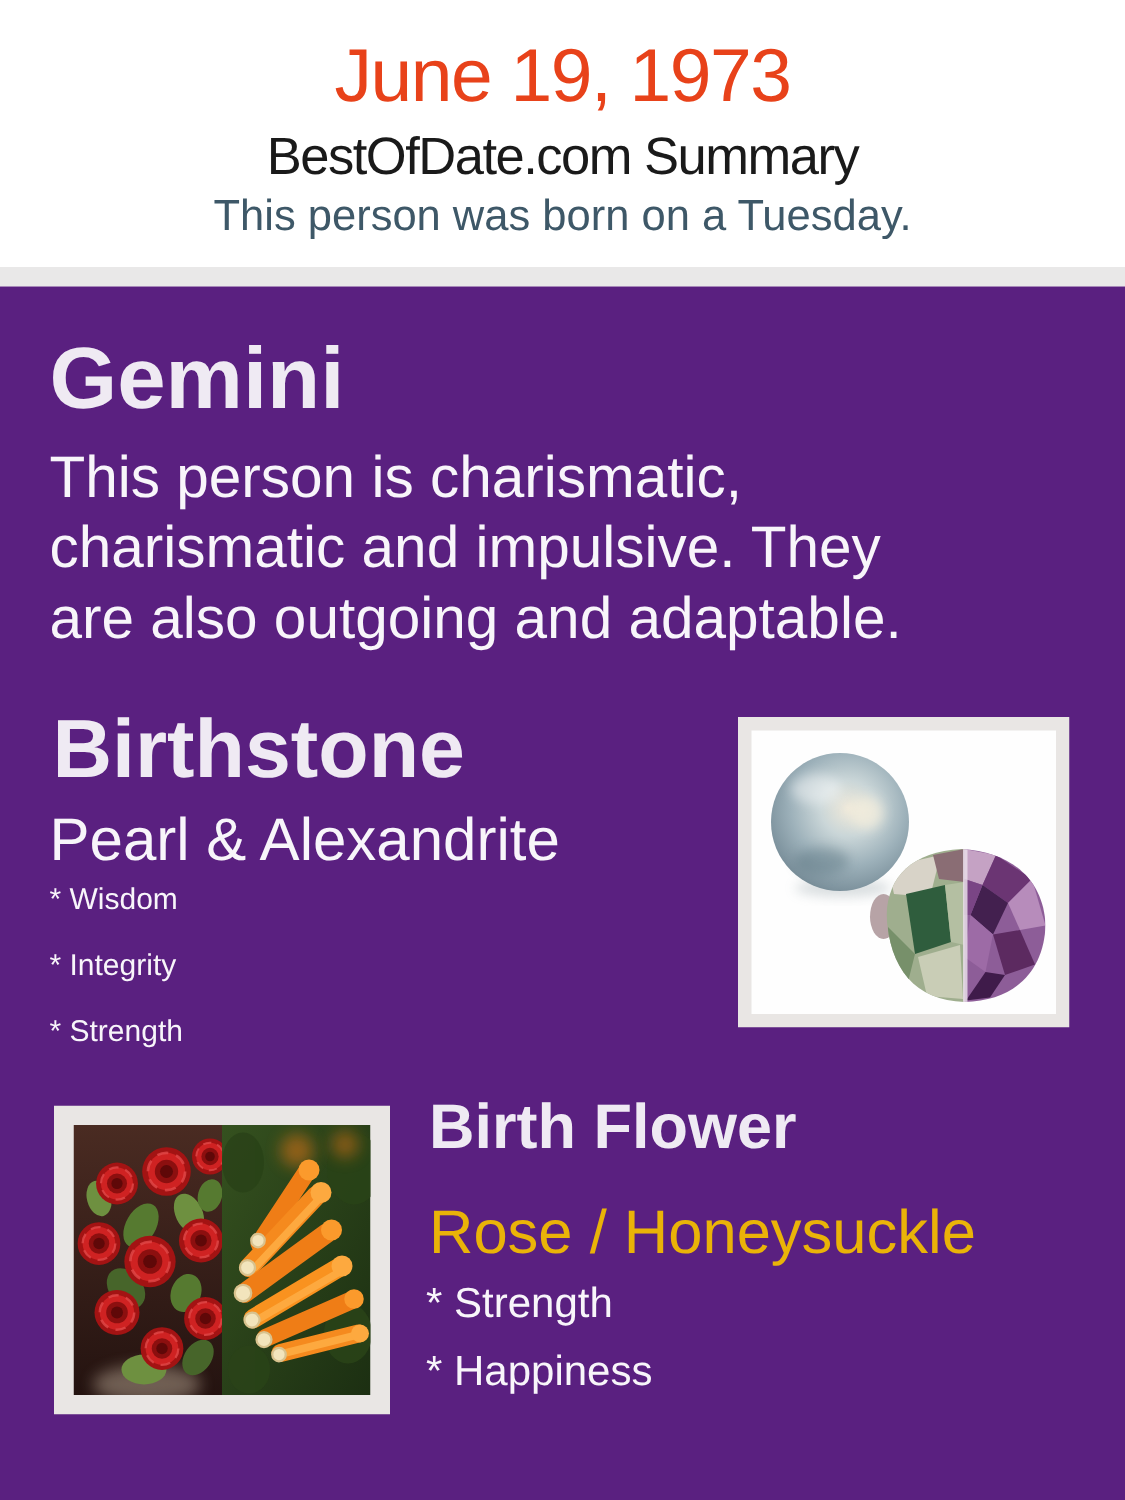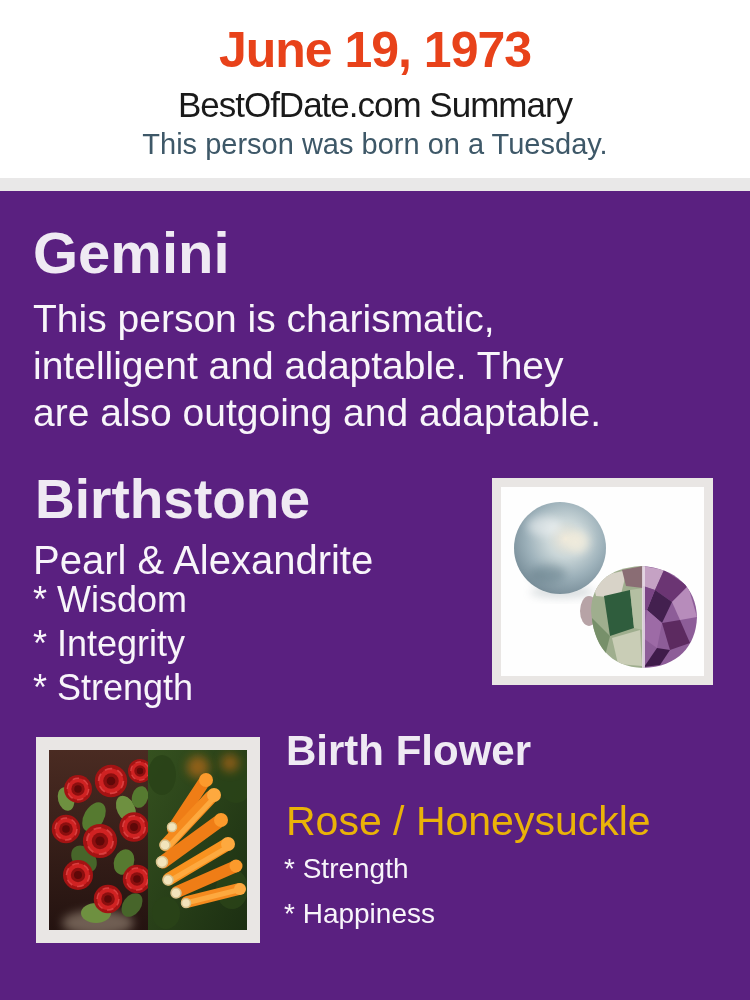--- a/index.html
+++ b/index.html
@@ -1,34 +1,34 @@
 <!DOCTYPE html>
 <html><head>
 <meta charset="utf-8">
 <style>
   html,body{margin:0;padding:0;background:#fff;}
   .page{position:relative;width:750px;height:1000px;background:#ffffff;overflow:hidden;
         font-family:"Liberation Sans","DejaVu Sans",sans-serif;}
   
   .date{position:absolute;top:21px;left:0;width:100%;text-align:center;
-        font-size:50px;font-weight:700;color:#E8421A;letter-spacing:-1px;}
+        font-size:50px;font-weight:400;color:#E8421A;letter-spacing:-1px;}
   .summary{position:absolute;top:85px;left:0;width:100%;text-align:center;
         font-size:35px;font-weight:400;color:#1A1A1A;letter-spacing:-1px;}
   .weekday{position:absolute;top:128px;left:0;width:100%;text-align:center;
         font-size:29px;color:#3E5868;}
   .divider{position:absolute;top:178px;left:0;width:100%;height:13px;background:#E9E8E8;}
   
   .purple{position:absolute;top:191px;left:0;width:100%;height:809px;background:#5A2080;}
   .purple h2{margin:0;padding:0;}
   .gemini{position:absolute;left:33px;top:28px;font-size:58px;font-weight:700;color:#EFEAF3;text-align:right;}
   .desc{position:absolute;left:33px;top:104px;font-size:39px;line-height:47px;color:#F8F5FA;}
   .bs-head{position:absolute;left:35px;top:276px;font-size:55px;font-weight:700;color:#EFEAF3;}
   .bs-name{position:absolute;left:33px;top:347px;font-size:40px;color:#F8F5FA;}
   .traits{position:absolute;list-style:none;margin:0;padding:0;color:#F8F5FA;}
-  .bs-traits{left:33px;top:395px;font-size:36px;}
+  .bs-traits{left:33px;top:395px;font-size:20px;}
   .traits li{line-height:28px;margin-bottom:16px;}
   .bf-traits{left:284px;top:664px;font-size:28px;}
   .bf-traits li{margin-bottom:17px;}
   .bs-card{position:absolute;left:492px;top:287px;width:221px;height:207px;}
   .bf-card{position:absolute;left:36px;top:546px;width:224px;height:206px;}
   .bf-head{position:absolute;left:286px;top:536px;font-size:42px;font-weight:700;color:#EFEAF3;}
   .bf-name{position:absolute;left:286px;top:607px;font-size:41px;color:#eab308;}
   figure{margin:0;padding:0;}
   svg{display:block;}
 </style>
@@ -41,21 +41,21 @@
   <div class="summary">BestOfDate.com Summary</div>
   <div class="weekday">This person was born on a Tuesday.</div>
   <div class="divider"></div>
 
   <section class="purple">
 
     <h2 class="gemini">Gemini</h2>
 
     <div class="desc">
       <div>This person is charismatic,</div>
-      <div>intelligent and adaptable. They</div>
+      <div>charismatic and impulsive. They</div>
       <div>are also outgoing and adaptable.</div>
     </div>
 
     <h2 class="bs-head">Birthstone</h2>
     <div class="bs-name">Pearl &amp; Alexandrite</div>
     <ul class="traits bs-traits">
       <li>* Wisdom</li>
       <li>* Integrity</li>
       <li>* Strength</li>
     </ul>

